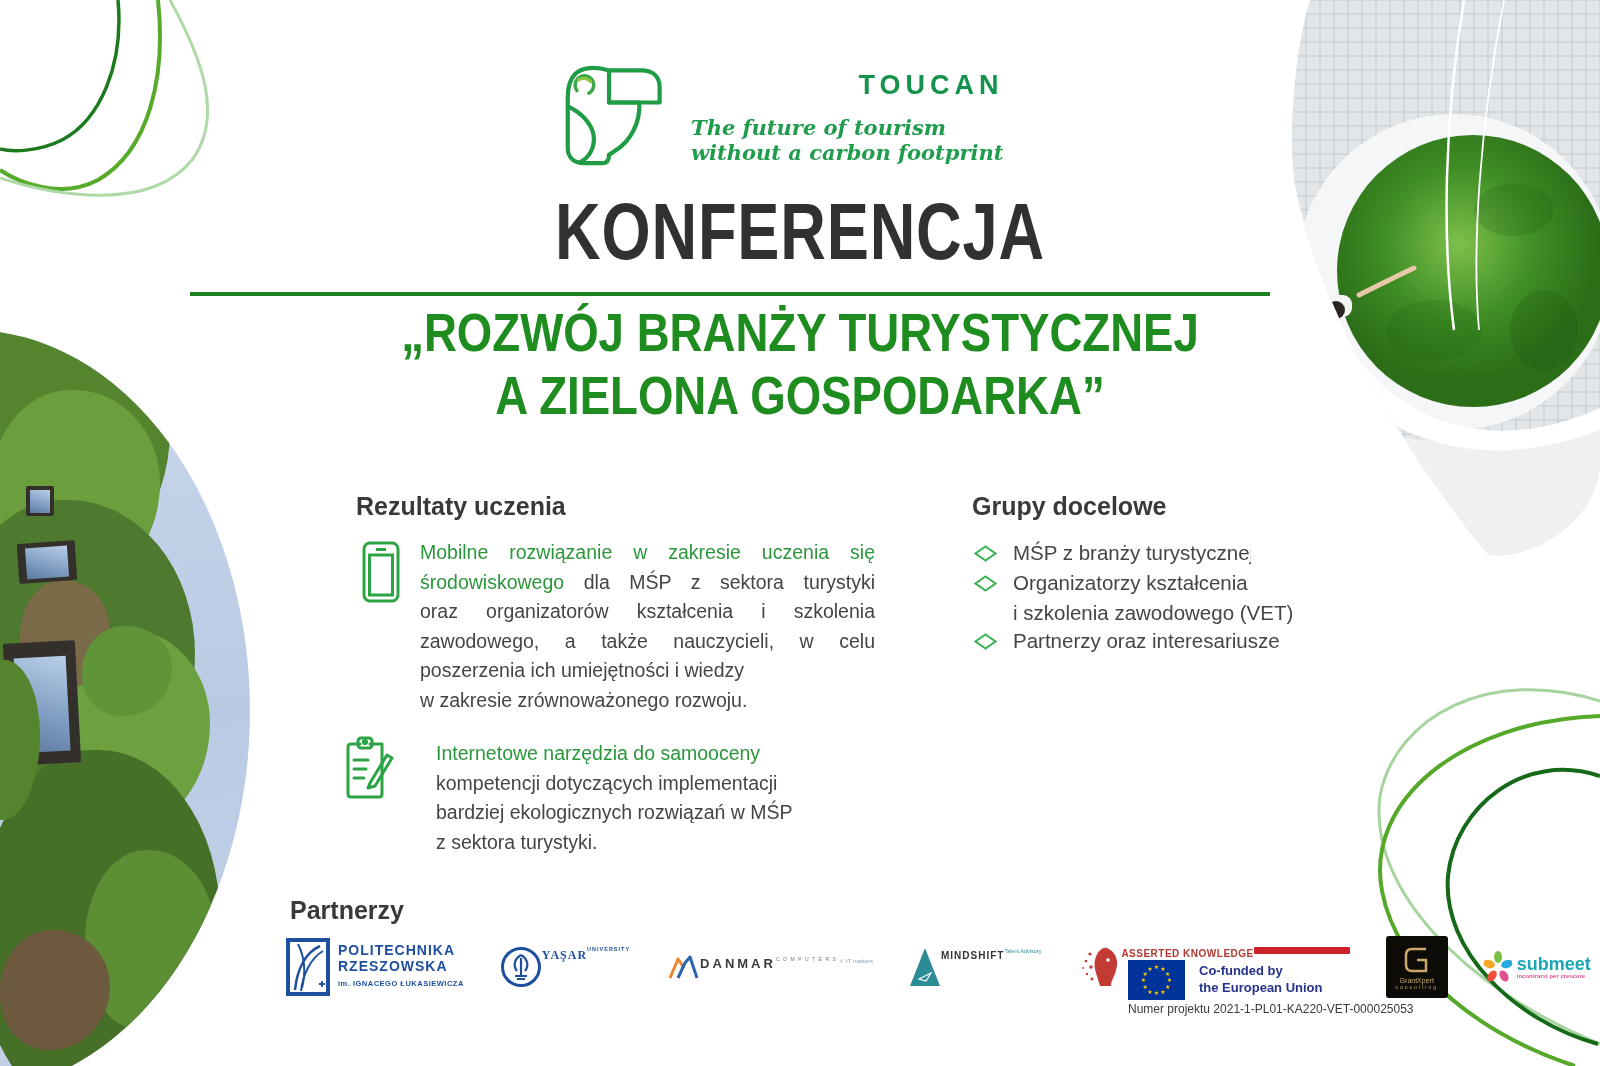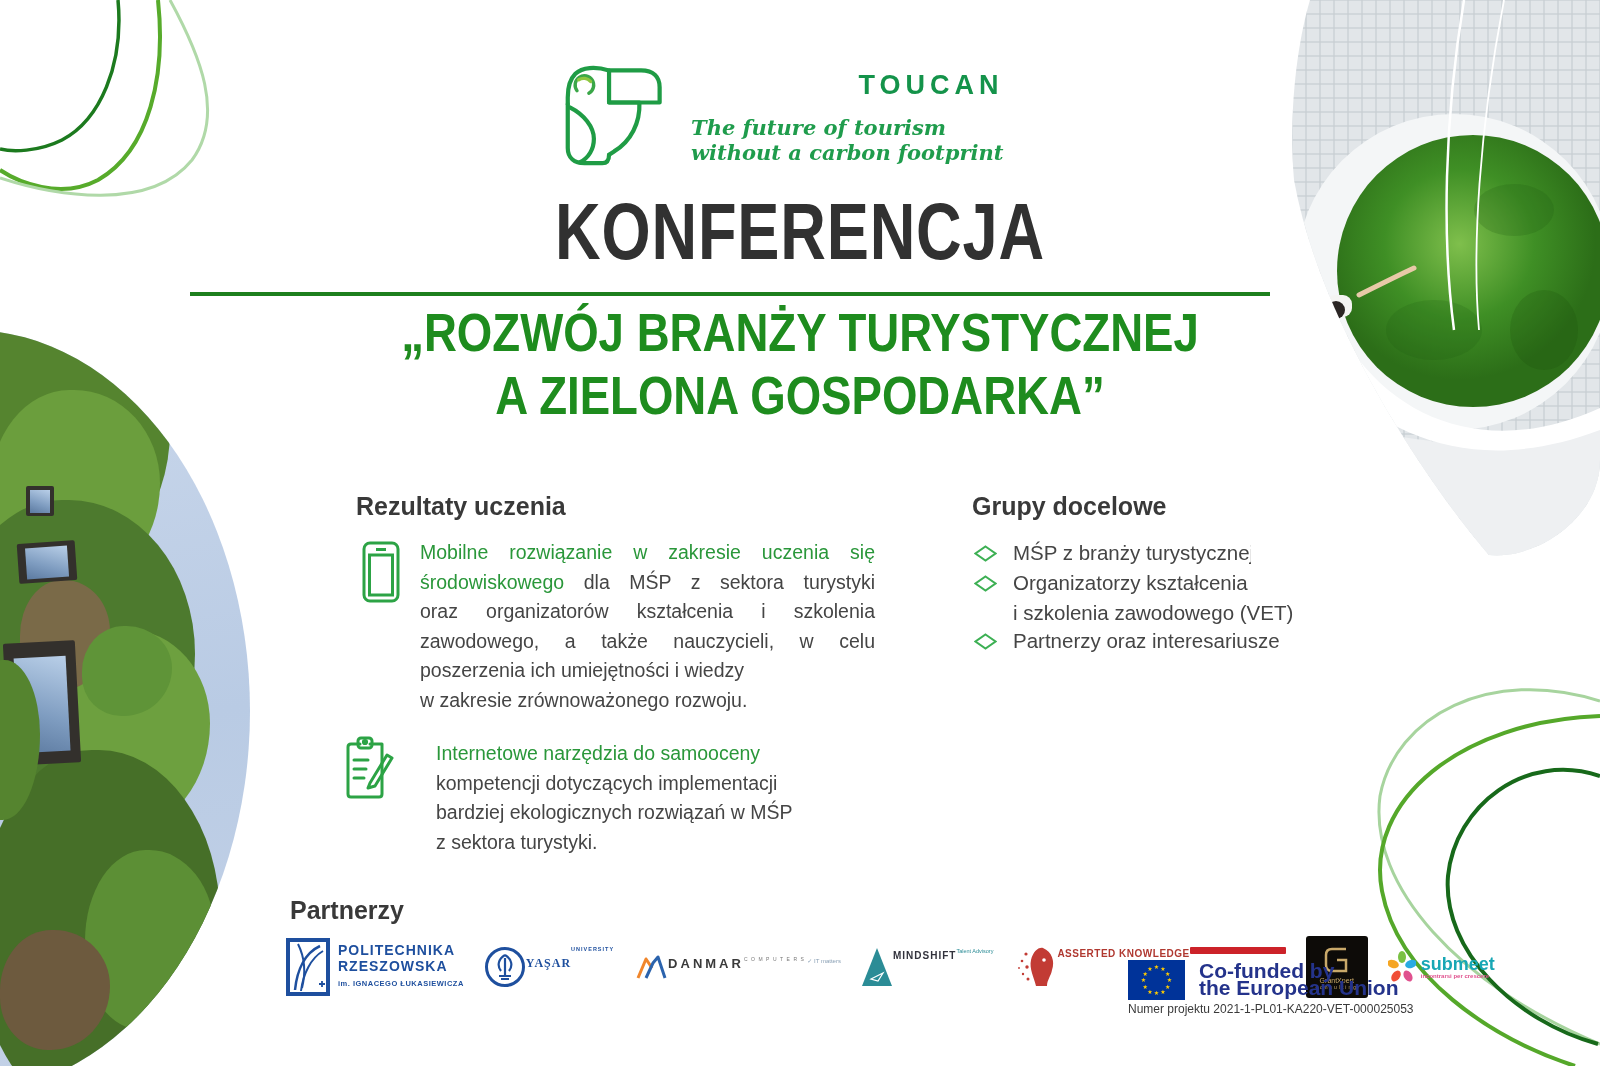--- a/index.html
+++ b/index.html
@@ -30,46 +30,46 @@
   .res-text .g{color:#2a973a;}
   .tjust{text-align:justify;text-align-last:justify;}
   .line{white-space:normal;}
 
   
   .tg-row{position:absolute;display:flex;gap:16px;}
   .tg-text{font-size:20.5px;line-height:30px;color:#454545;}
   .clip1{width:238px;overflow:hidden;white-space:nowrap;}
 
   
-  .partners-row{position:absolute;left:286px;top:936px;display:flex;align-items:center;gap:20px;}
+  .partners-row{position:absolute;left:286px;top:936px;display:flex;align-items:center;gap:36px;}
   .plogo{display:flex;flex-direction:row;align-items:flex-start;}
   .prz{flex-direction:row;gap:8px;align-items:center;}
   .prz-text{color:#1e4f9e;font-weight:bold;line-height:16px;}
   .prz-l1,.prz-l2{font-size:14px;letter-spacing:1px;}
   .prz-l3{font-size:7.5px;letter-spacing:0.5px;margin-top:2px;}
-  .yasar-l1{font-family:"Liberation Serif",serif;font-weight:bold;color:#1e4f9e;font-size:12px;letter-spacing:1px;margin-top:10px;}
+  .yasar-l1{font-family:"Liberation Serif",serif;font-weight:bold;color:#1e4f9e;font-size:12px;letter-spacing:1px;margin-top:2px;}
   .yasar-l2{font-size:5.5px;color:#1e4f9e;font-weight:bold;letter-spacing:1px;}
   .danmar-l1{font-size:13px;color:#3a3a3a;letter-spacing:3px;font-weight:bold;margin-top:1px;}
   .danmar-l2{font-size:5px;color:#777;letter-spacing:3.5px;margin-top:1px;}
   .danmar-l3{font-size:6px;color:#8aa0b5;margin-top:2px;}
   .mind-l1{font-size:10px;font-weight:bold;color:#33333d;letter-spacing:1px;margin-top:3px;}
   .mind-l2{font-size:5.5px;color:#2b8c96;margin-top:1px;}
   .ak-l1{font-size:10px;font-weight:bold;color:#b03830;letter-spacing:0.5px;margin-top:2px;}
   .ak-bar{width:96px;height:7px;background:#cc2229;border-radius:1px;margin-top:1px;}
   .gx-box{width:62px;height:62px;background:#0d0b08;border-radius:3px;display:flex;
           flex-direction:column;align-items:center;justify-content:center;}
   .gx-l1{font-size:7px;color:#c9a96a;margin-top:2px;}
   .gx-l2{font-size:5px;color:#c9a96a;letter-spacing:2px;}
   .submeet{flex-direction:row;gap:5px;align-items:center;}
   .sm-l1{font-size:18px;font-weight:bold;color:#18a7b5;line-height:18px;}
   .sm-l2{font-size:6px;color:#e0518e;font-weight:bold;}
 
   
   .eu-flag{position:absolute;left:1128px;top:960px;}
-  .eu-text{position:absolute;left:1199px;top:962px;font-size:21px;line-height:17px;
+  .eu-text{position:absolute;left:1199px;top:962px;font-size:13px;line-height:17px;
            font-weight:bold;color:#24338b;}
   .eu-number{position:absolute;left:1128px;top:1002px;font-size:12px;color:#3a3a3a;}
 
   
   .photo-left{position:absolute;left:-310px;top:330px;width:560px;height:762px;border-radius:50%;
               overflow:hidden;background:linear-gradient(170deg,#ccd9ec 0%,#b9cbe4 55%,#c4d2e7 100%);}
   .photo-left .blob{position:absolute;border-radius:48% 52% 55% 45% / 52% 48% 55% 45%;}
   .window{position:absolute;background:#33302c;border-radius:2px;}
   .window .glass{position:absolute;left:14%;top:12%;right:14%;bottom:10%;
                  background:linear-gradient(200deg,#b9cfe8,#7e9cc0 60%,#5c7aa0);}

